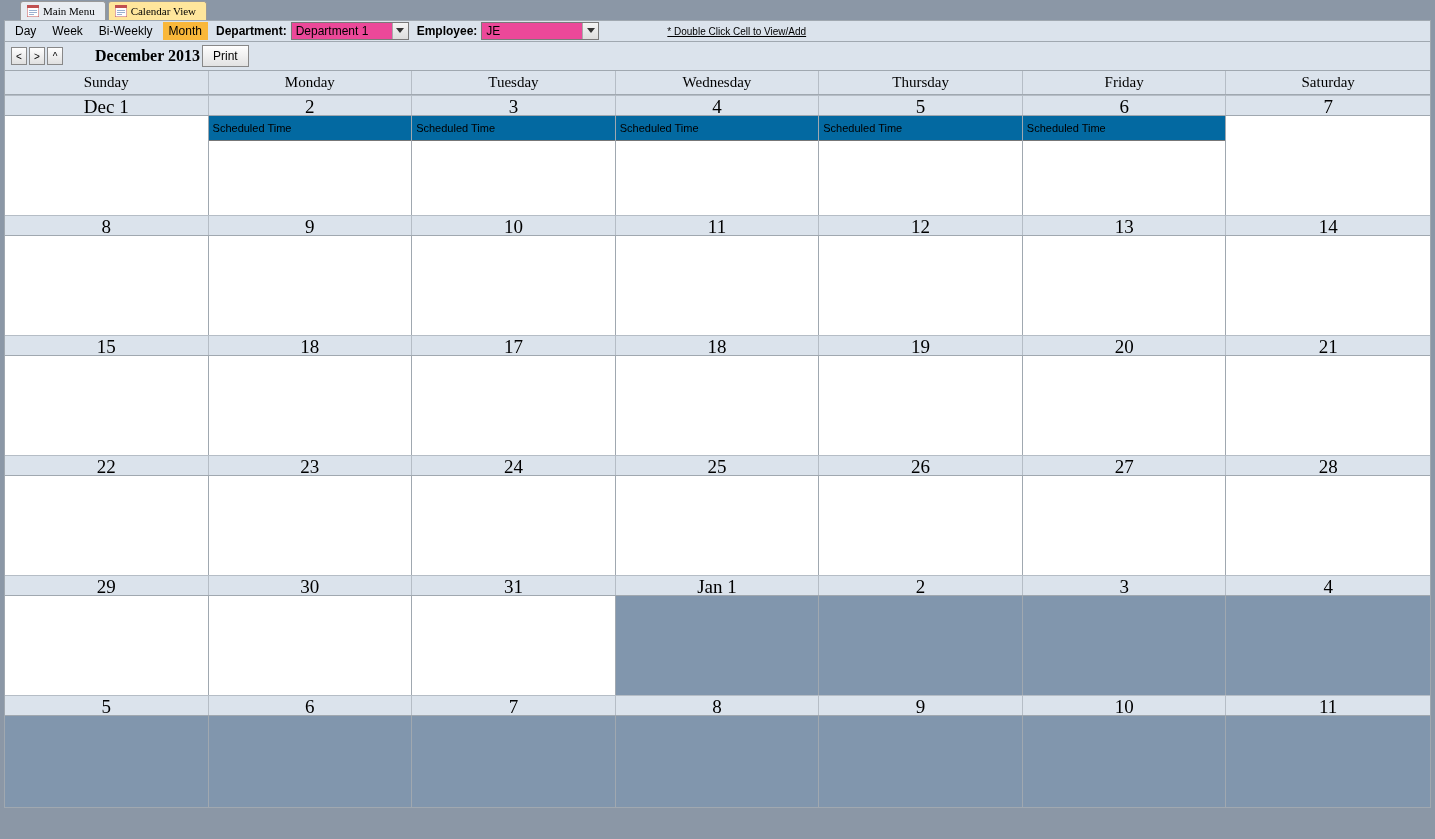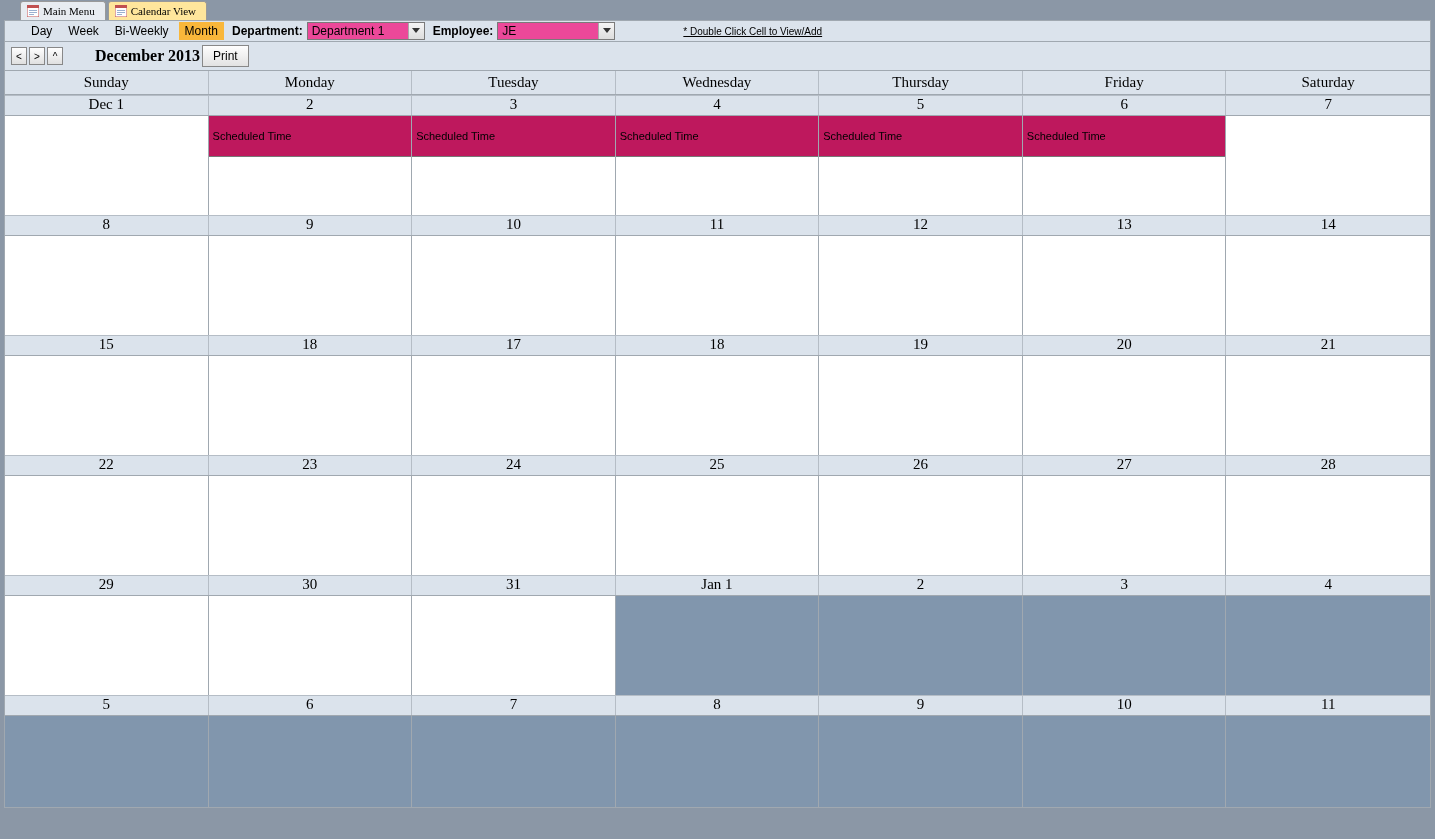--- a/index.html
+++ b/index.html
@@ -42,21 +42,21 @@
 .content-area {
   background: #8b97a6;
   padding: 0 4px 4px 4px;
 }
 .toolbar {
   background: #dbe3ec;
   border: 1px solid #a0a8b0;
   display: flex;
   align-items: center;
   height: 22px;
-  padding: 0 20px;
+  padding: 0 4px;
   gap: 4px;
   font-size: 12px;
 }
 .view-btn {
   padding: 2px 6px;
   cursor: pointer;
 }
 .view-btn.active { background: #f9b73a; }
 .toolbar-label { margin-left: 4px; font-weight: bold; }
 .dropdown {
@@ -125,21 +125,21 @@
 .calendar-grid {
   border-left: 1px solid #a0a8b0;
   border-right: 1px solid #a0a8b0;
   border-bottom: 1px solid #a0a8b0;
 }
 .date-strip {
   display: grid;
   grid-template-columns: repeat(7, 1fr);
   background: #dbe3ec;
   font-family: "Times New Roman", serif;
-  font-size: 15px;
+  font-size: 19px;
 }
 .date-num {
   text-align: center;
   border-right: 1px solid #b5bdc6;
   border-top: 1px solid #b5bdc6;
   padding: 0;
   height: 20px;
 }
 .date-num:last-child { border-right: none; }
 .cell-row {
@@ -151,24 +151,24 @@
   background: white;
   border-right: 1px solid #a0a8b0;
   border-top: 1px solid #a0a8b0;
   position: relative;
   cursor: pointer;
 }
 .cell:last-child { border-right: none; }
 .cell.other-month { background: #8196ad; }
 .cell.short { height: 92px; }
 .sched {
-  background: #be185d;
+  background: #0369a1;
   color: black;
   font-size: 11px;
-  padding: 14px 4px;
+  padding: 6px 4px;
   border-bottom: 1px solid #777;
 }
 </style>
 </head>
 <body>
 
 <div class="tab-bar">
   <div class="tab inactive">
     <span class="tab-icon">
       <svg viewBox="0 0 12 12">

